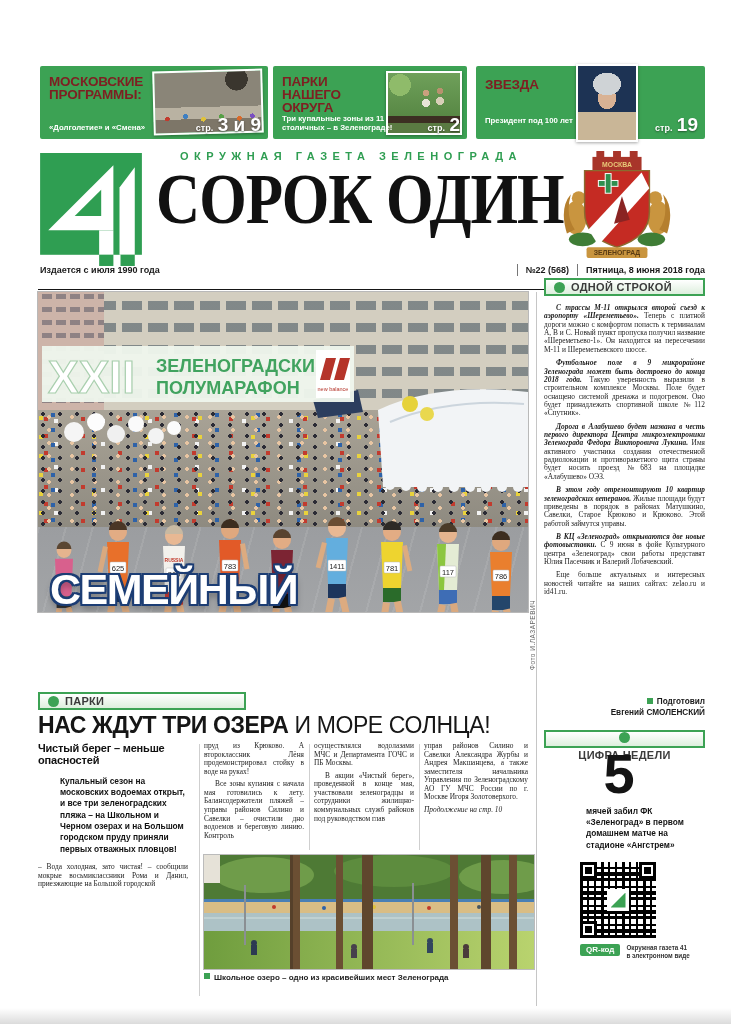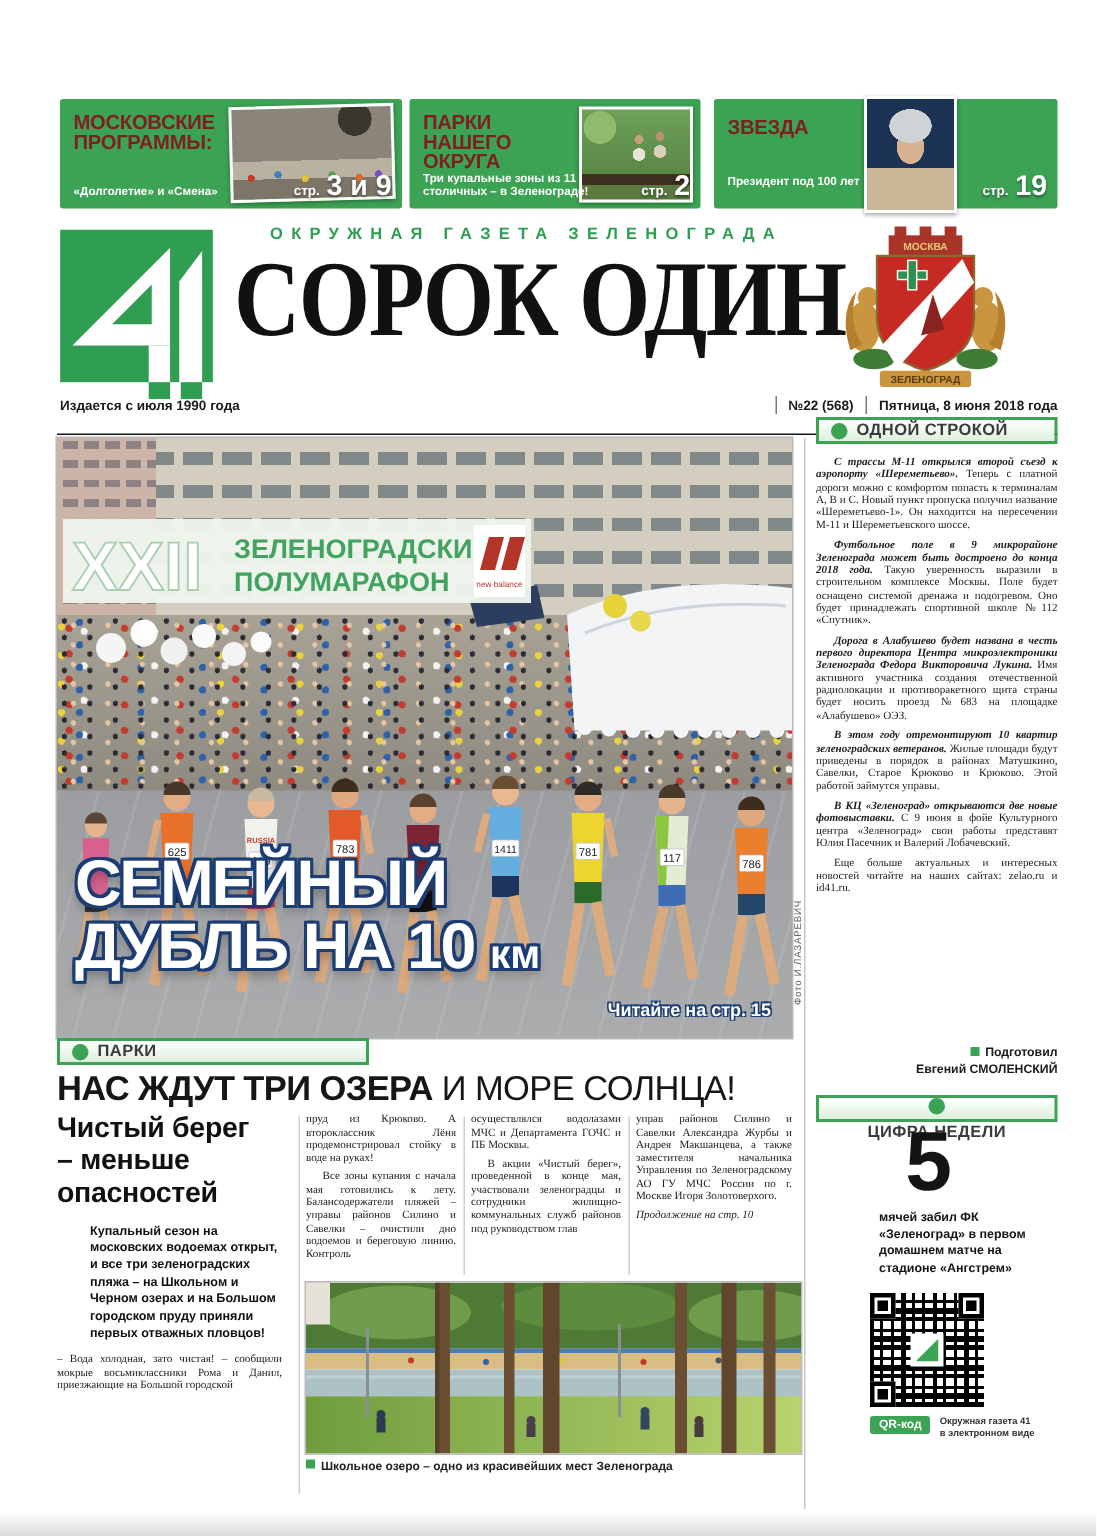--- a/index.html
+++ b/index.html
@@ -54,21 +54,21 @@
         letter-spacing:-1px;color:#111;transform:scale(.97,1.14);transform-origin:center top;
         white-space:nowrap;line-height:1;}
   .emblem{position:absolute;left:563px;top:146px;}
   .info-row{position:absolute;left:40px;top:264px;width:665px;display:flex;
         justify-content:space-between;align-items:center;font-size:9px;font-weight:bold;color:#1a1a1a;}
   .info-right{display:flex;align-items:center;gap:8px;}
   .vbar{display:inline-block;width:1px;height:12px;background:#777;}
   .rule-top{position:absolute;left:38px;top:289px;width:667px;border-top:1.5px solid #161616;}
 
   
-  .main-photo{position:absolute;left:38px;top:292px;width:490px;height:400px;overflow:hidden;
+  .main-photo{position:absolute;left:38px;top:292px;width:490px;height:320px;overflow:hidden;
         outline:1px solid #b9b9b9;background:#ef4444;}
   .building{position:absolute;left:0;top:0;width:490px;height:150px;background-color:#d3cec0;
      background-image:
       repeating-linear-gradient(90deg,#d3cec0 0 6px,rgba(0,0,0,0) 6px 26px),
       repeating-linear-gradient(0deg,rgba(75,90,100,.6) 0 9px,rgba(0,0,0,0) 9px 22px);}
   .tower{position:absolute;left:0;top:0;width:66px;height:150px;background-color:#cdb4a9;
      background-image:
       repeating-linear-gradient(90deg,#cdb4a9 0 4px,rgba(0,0,0,0) 4px 14px),
       repeating-linear-gradient(0deg,rgba(80,80,95,.5) 0 5px,rgba(0,0,0,0) 5px 13px);}
   .crowd{position:absolute;left:0;top:118px;width:490px;height:118px;
@@ -136,21 +136,21 @@
   
   .parks{position:absolute;left:38px;top:692px;width:492px;}
   .parks-label{position:absolute;left:0;top:0;width:208px;}
   .parks-headline{position:absolute;left:0;top:22px;width:492px;font-size:23px;line-height:1;
         letter-spacing:-.4px;white-space:nowrap;color:#161616;}
   .parks-headline b{font-weight:bold;} .parks-headline span{font-weight:normal;}
   .pcol{position:absolute;top:50px;font-family:"Liberation Serif",serif;font-size:7.4px;
         line-height:1.16;text-align:justify;color:#1c1c1c;}
   .pcol p{margin:0 0 4px 0;} .pcol p.ind{text-indent:11px;}
   .col1{left:0;width:158px;font-family:"Liberation Sans",sans-serif;text-align:left;}
-  .subhead{font-size:19px;font-weight:bold;line-height:1.12;color:#111;width:130px;
+  .subhead{font-size:11px;font-weight:bold;line-height:1.12;color:#111;width:130px;
         letter-spacing:-.2px;}
   .lead-par{margin-top:9px;padding-left:22px;font-weight:bold;font-size:8.4px;line-height:1.35;
         width:130px;color:#111;}
   .col1-serif{margin-top:8px;font-family:"Liberation Serif",serif;font-size:7.4px;
         line-height:1.16;text-align:justify;width:150px;}
   .col2{left:166px;width:100px;} .col3{left:276px;width:100px;} .col4{left:386px;width:104px;}
   .cont{text-align:left;font-style:italic;margin-top:2px;}
   .crule{position:absolute;top:52px;width:1px;background:#cfcfcf;}
   .cr1{left:161px;height:252px;} .cr2{left:271px;height:106px;} .cr3{left:381px;height:106px;}
   .lake{position:absolute;left:166px;top:163px;width:330px;height:114px;outline:1px solid #bbb;}

